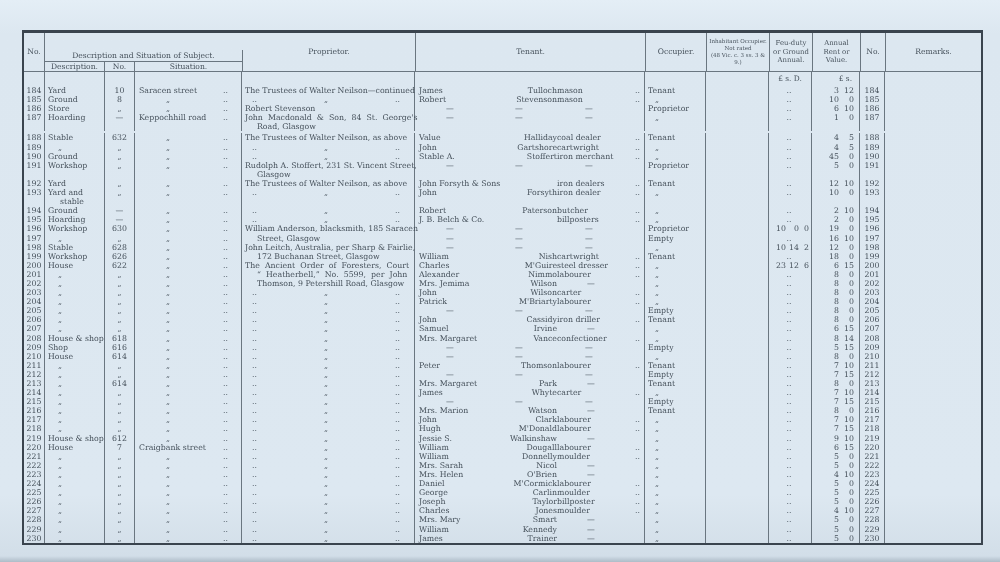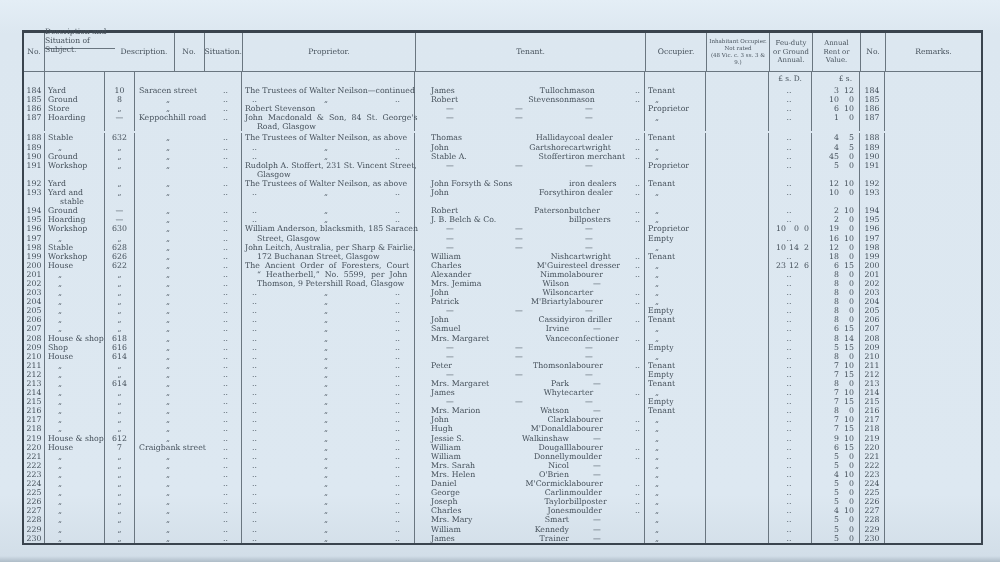--- a/index.html
+++ b/index.html
@@ -29,21 +29,21 @@
   .vtable{
     position:absolute;left:22px;top:30px;width:961px;box-sizing:border-box;
     border:2px solid var(--heavy);border-top-width:3px;border-bottom-width:2px;
   }
   .c,.th{box-sizing:border-box;}
   
   .thead{display:flex;height:38px;border-bottom:1px solid var(--rule);font-size:7.6px;}
   .th{border-right:1px solid var(--rule);display:flex;align-items:center;justify-content:center;
       text-align:center;line-height:1.2;overflow:hidden;}
   .th.last,.c.last{border-right:none;}
-  .group{width:197px;border-right:1px solid var(--rule);display:flex;flex-direction:row;}
+  .group{width:197px;border-right:1px solid var(--rule);display:flex;flex-direction:column;margin-top:17px;}
   .gtop{height:15px;border-bottom:1px solid var(--rule);display:flex;align-items:center;justify-content:center;}
   .gbot{flex:1;display:flex;}
   .gbot .th{height:100%;}
   .w2h{width:60px;} .w3h{width:30px;} .w4h{flex:1;border-right:none;}
   .small{font-size:5.5px;white-space:pre-line;line-height:1.25;}
   .med{font-size:6.9px;white-space:pre-line;line-height:1.25;}
   
   .w1{width:21px;}.w2{width:60px;}.w3{width:30px;}.w4{width:107px;}.w5{width:173px;}
   .w6{width:230px;}.w7{width:61px;}.w8{width:63px;}.w9{width:43px;}.w10{width:48px;}
   .w11{width:25px;}.w12{flex:1;border-right:none;}
@@ -64,21 +64,21 @@
   .w2.dit{padding-left:13px;}
   
   .sit{display:flex;padding:0;}
   .sname{flex:1;padding-left:4px;}
   .sname.tc{padding-left:0;padding-right:22px;text-align:center;}
   .sit .dots{width:18px;}
   
   .pd{display:flex;justify-content:space-between;padding:0 14px 0 10px;}
   
   .ten{display:flex;padding:0;}
-  .tf{width:70px;padding-left:16px;overflow:visible;}
+  .tf{width:70px;padding-left:4px;overflow:visible;}
   .tl{width:68px;overflow:visible;text-align:right;}
   .to{flex:1;overflow:visible;}
   .tdots{width:15px;text-align:right;padding-right:4px;}
   .tf.tc{padding-left:0;text-align:center;}
   .tl.tc,.to.tc{text-align:center;}
   
   .feu{display:flex;justify-content:flex-end;padding:0 2px 0 0;}
   .feu .dots{margin:0 auto;}
   .f0{width:16px;text-align:right;}.f1{width:13px;text-align:right;}.f2{width:10px;text-align:right;}
   .rent{display:flex;justify-content:flex-end;padding:0 5px 0 0;}
@@ -270,21 +270,21 @@
         <div class="line mt2">
           <div class="c w1 tc">188</div>
           <div class="c w2">Stable</div>
           <div class="c w3 tc">632</div>
           <div class="c w4 sit">
             <div class="sname tc">„</div>
             <div class="dots">..</div>
           </div>
           <div class="c w5">The Trustees of Walter Neilson, as above</div>
           <div class="c w6 ten">
-            <div class="tf">Thomas</div>
+            <div class="tf">Value</div>
             <div class="tl">Halliday</div>
             <div class="to">coal dealer</div>
             <div class="tdots">..</div>
           </div>
           <div class="c w7">Tenant</div>
           <div class="c w8"></div>
           <div class="c w9 feu">
             <div class="dots">..</div>
           </div>
           <div class="c w10 rent">

